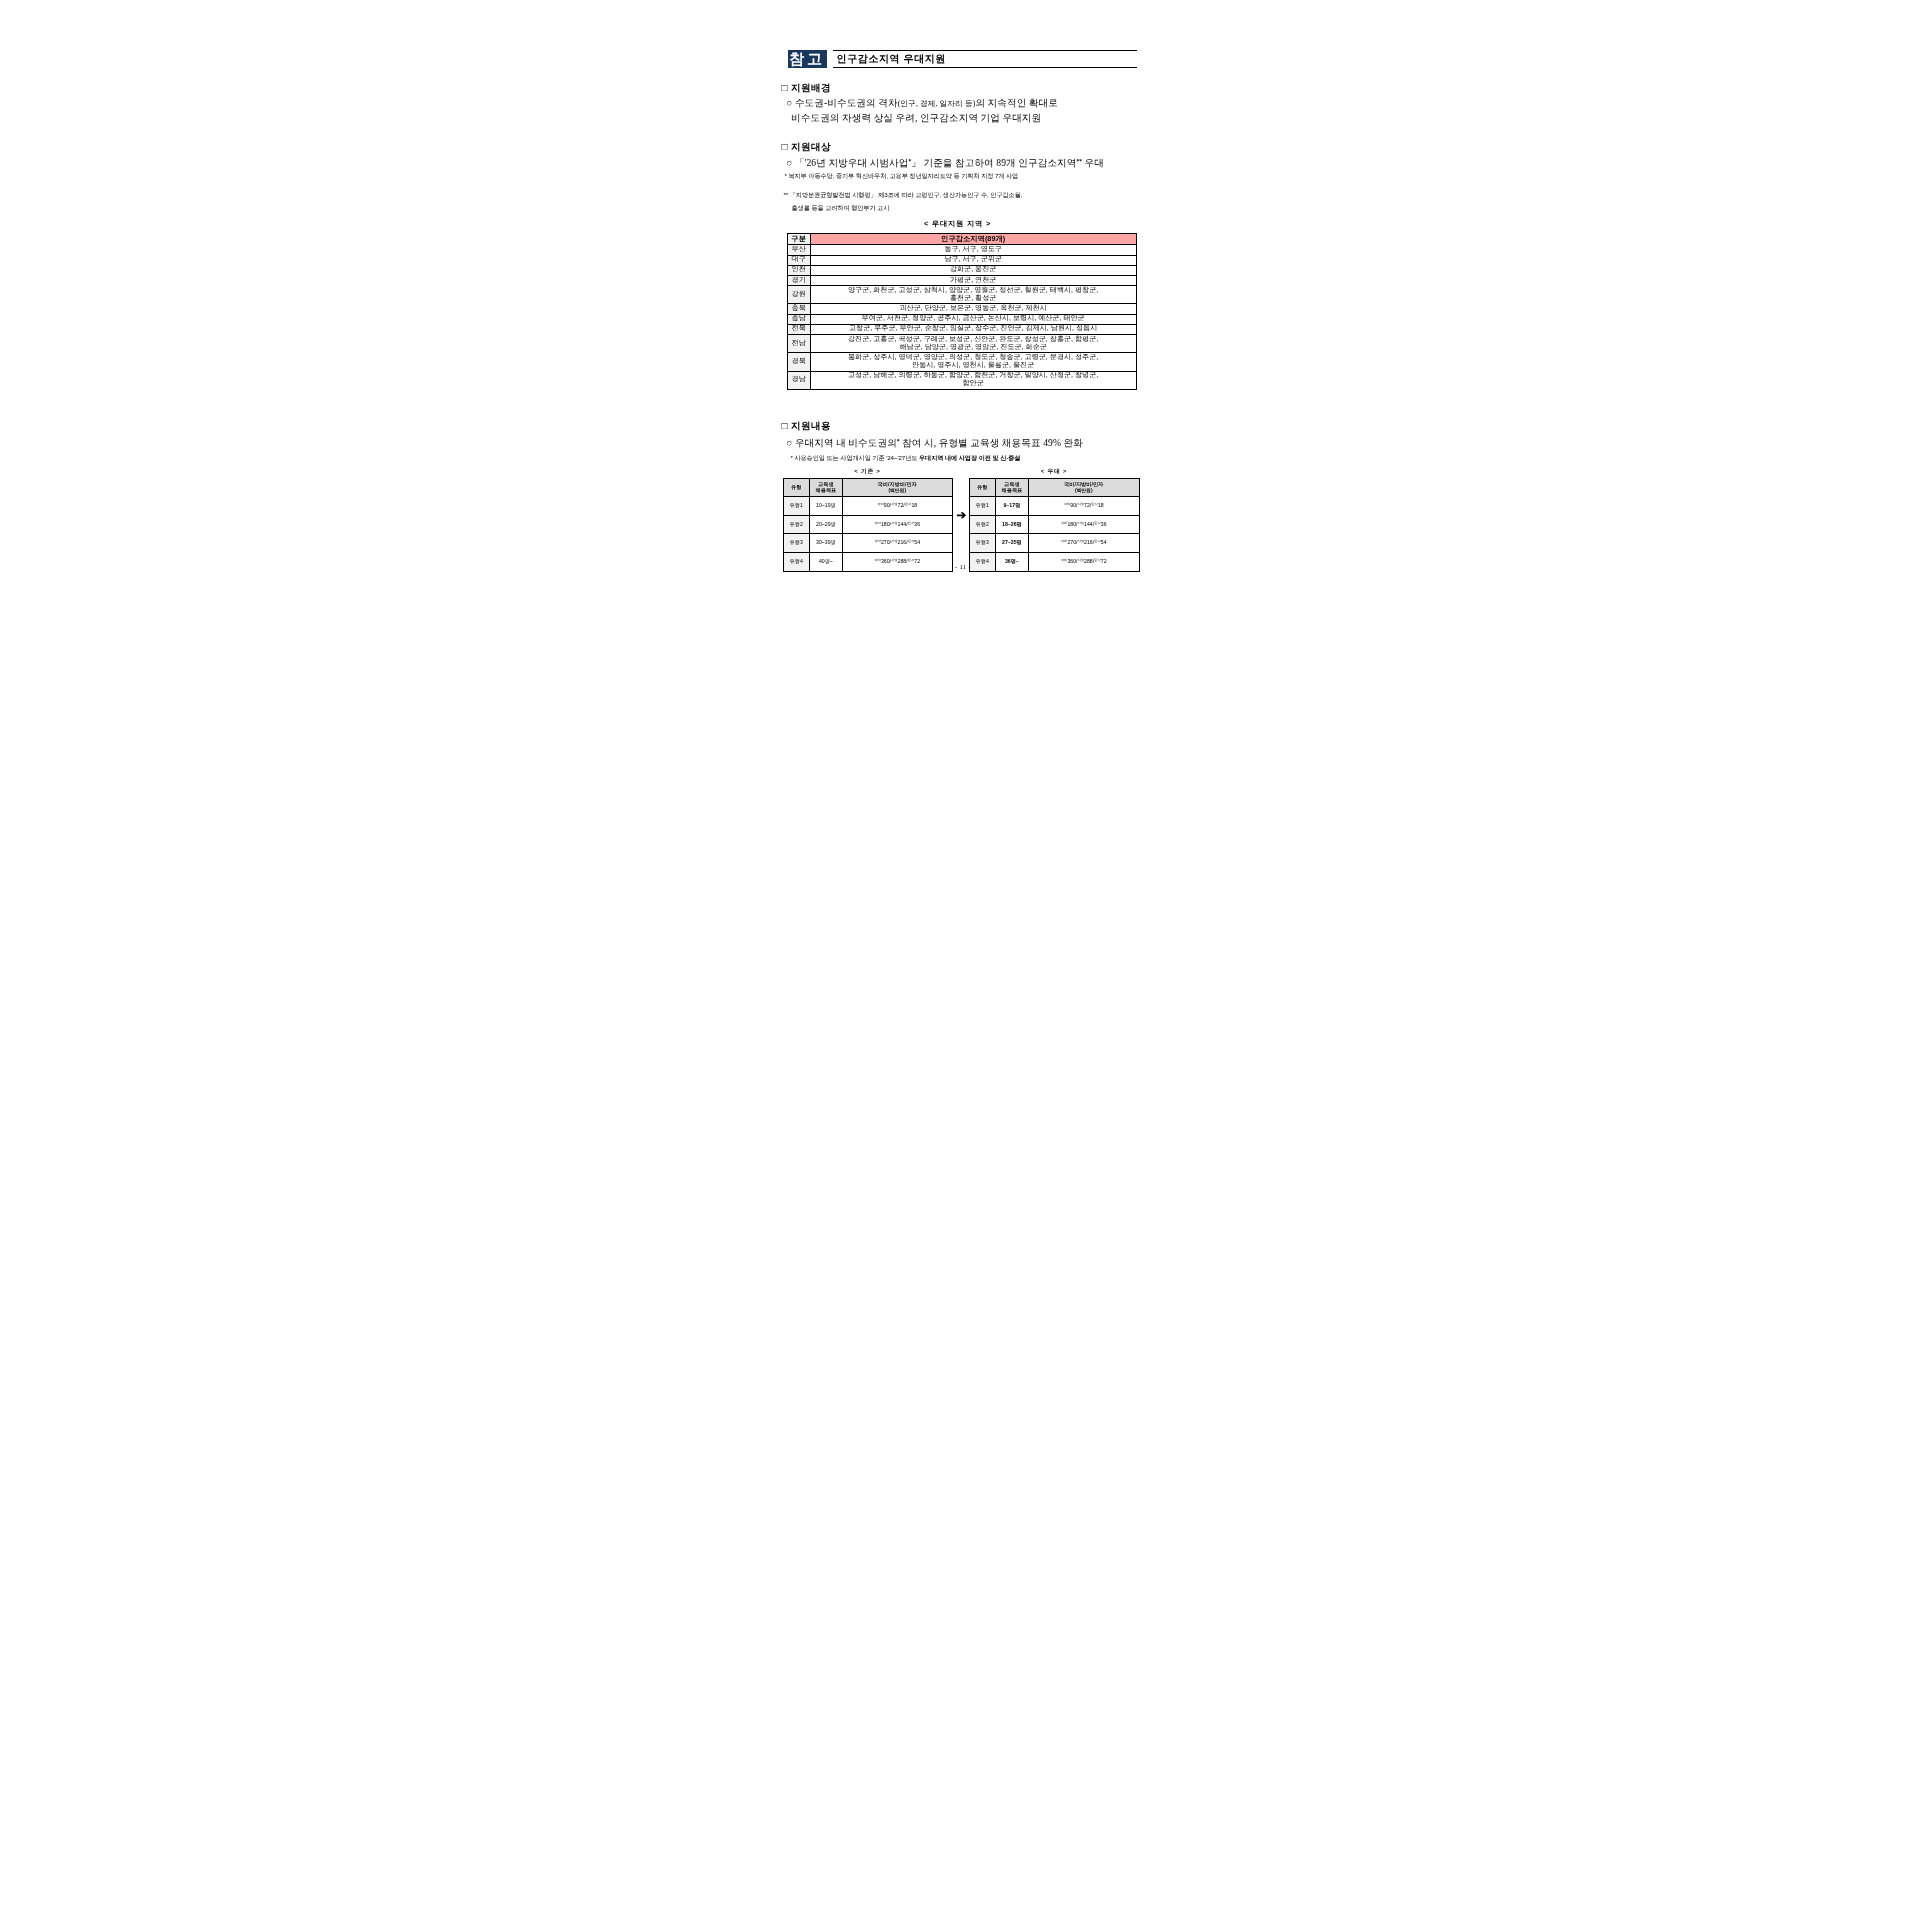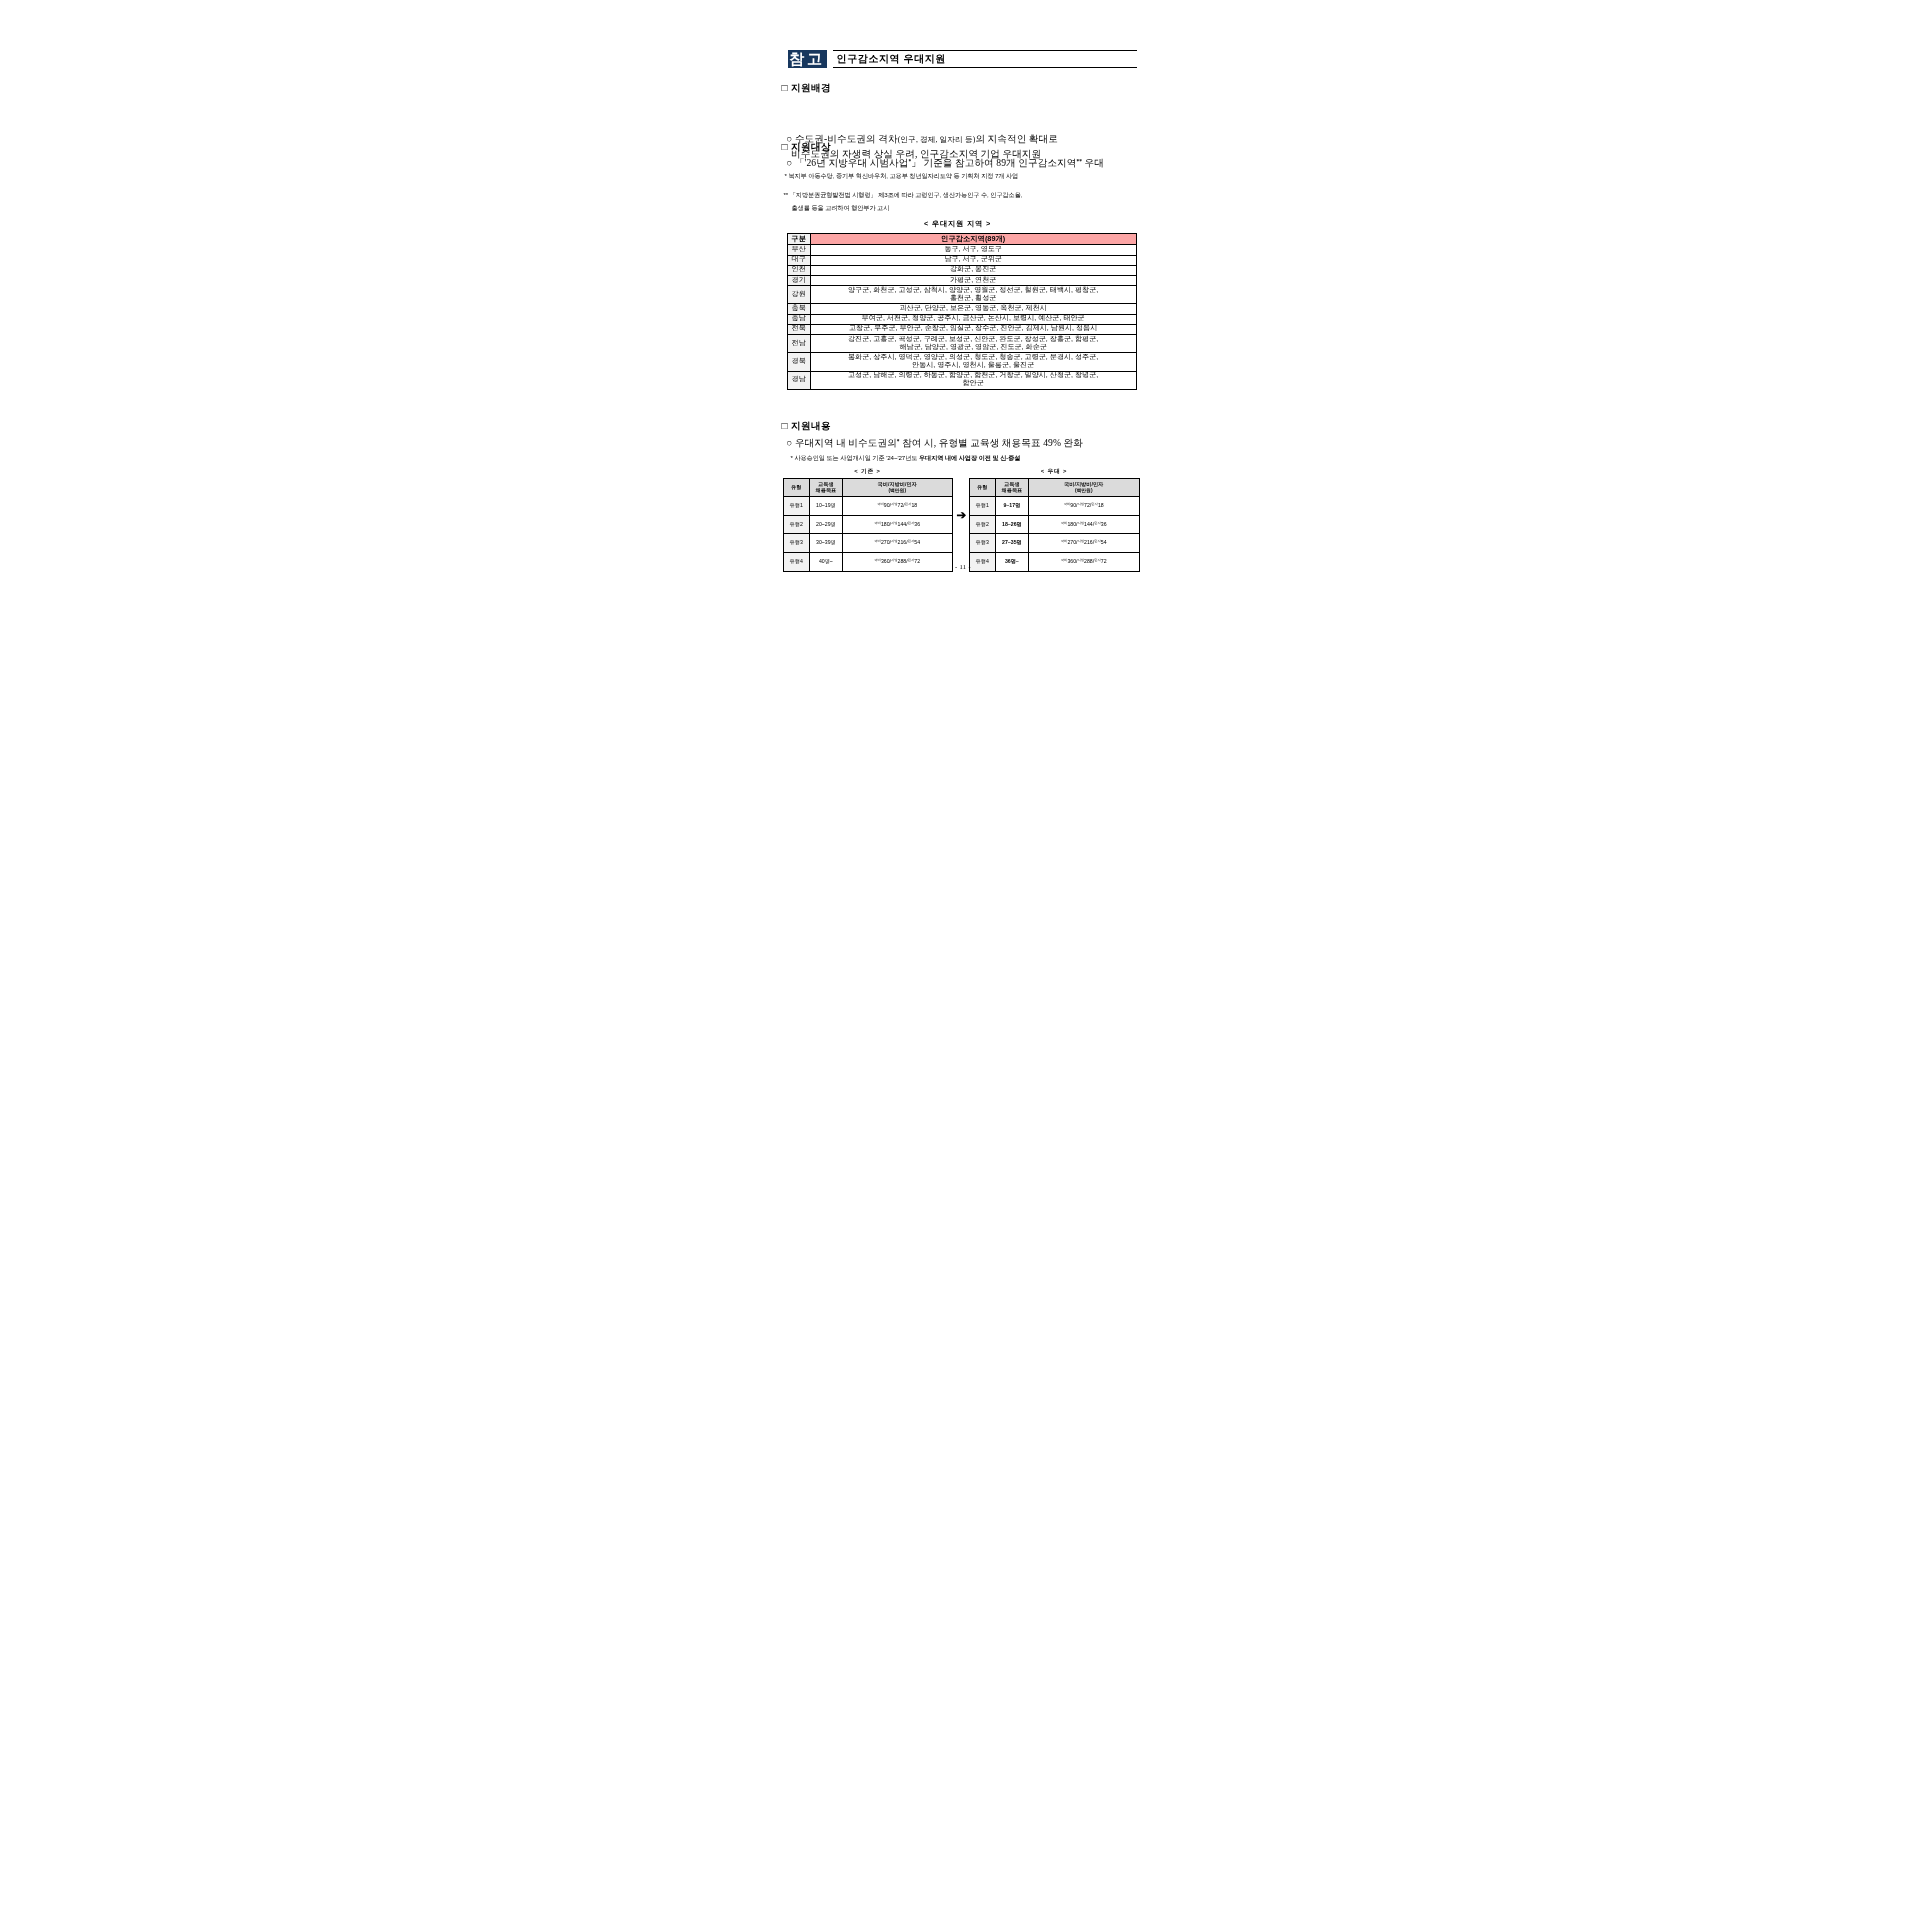--- a/index.html
+++ b/index.html
@@ -15,21 +15,21 @@
   .doc-title{font-size:10px;font-weight:bold;letter-spacing:0.6px;}
 
   
   .sec{position:absolute;left:35px;font-size:9.6px;font-weight:800;letter-spacing:0.4px;white-space:nowrap;}
   .sec .sq{font-weight:400;margin-right:3.1px;font-size:10px;}
   .sec-bg{top:82px;} .sec-tg{top:141px;text-align:center;} .sec-ct{top:420px;}
 
   
   .para{position:absolute;left:40px;font-family:"Liberation Serif",serif;font-size:9.6px;
         line-height:14.3px;letter-spacing:0.1px;white-space:nowrap;}
-  .para-1{top:96px;margin-top:36px;} .para-2{top:156px;} .para-3{top:436px;}
+  .para-1{top:96px;} .para-2{top:156px;} .para-3{top:436px;}
   .para .cont{padding-left:4.6px;}
   .small-paren{font-size:7.7px;}
   .ssup{font-size:5.4px;position:relative;top:-3.5px;font-weight:bold;}
 
   
   .note{position:absolute;font-size:6.2px;letter-spacing:-0.1px;white-space:nowrap;}
   .note-1{left:38px;top:172px;}
   .note-2{left:37px;top:191px;}
   .note-2 .l2{margin-top:3.5px;padding-left:8px;}
   .note-3{left:44px;top:454px;}

